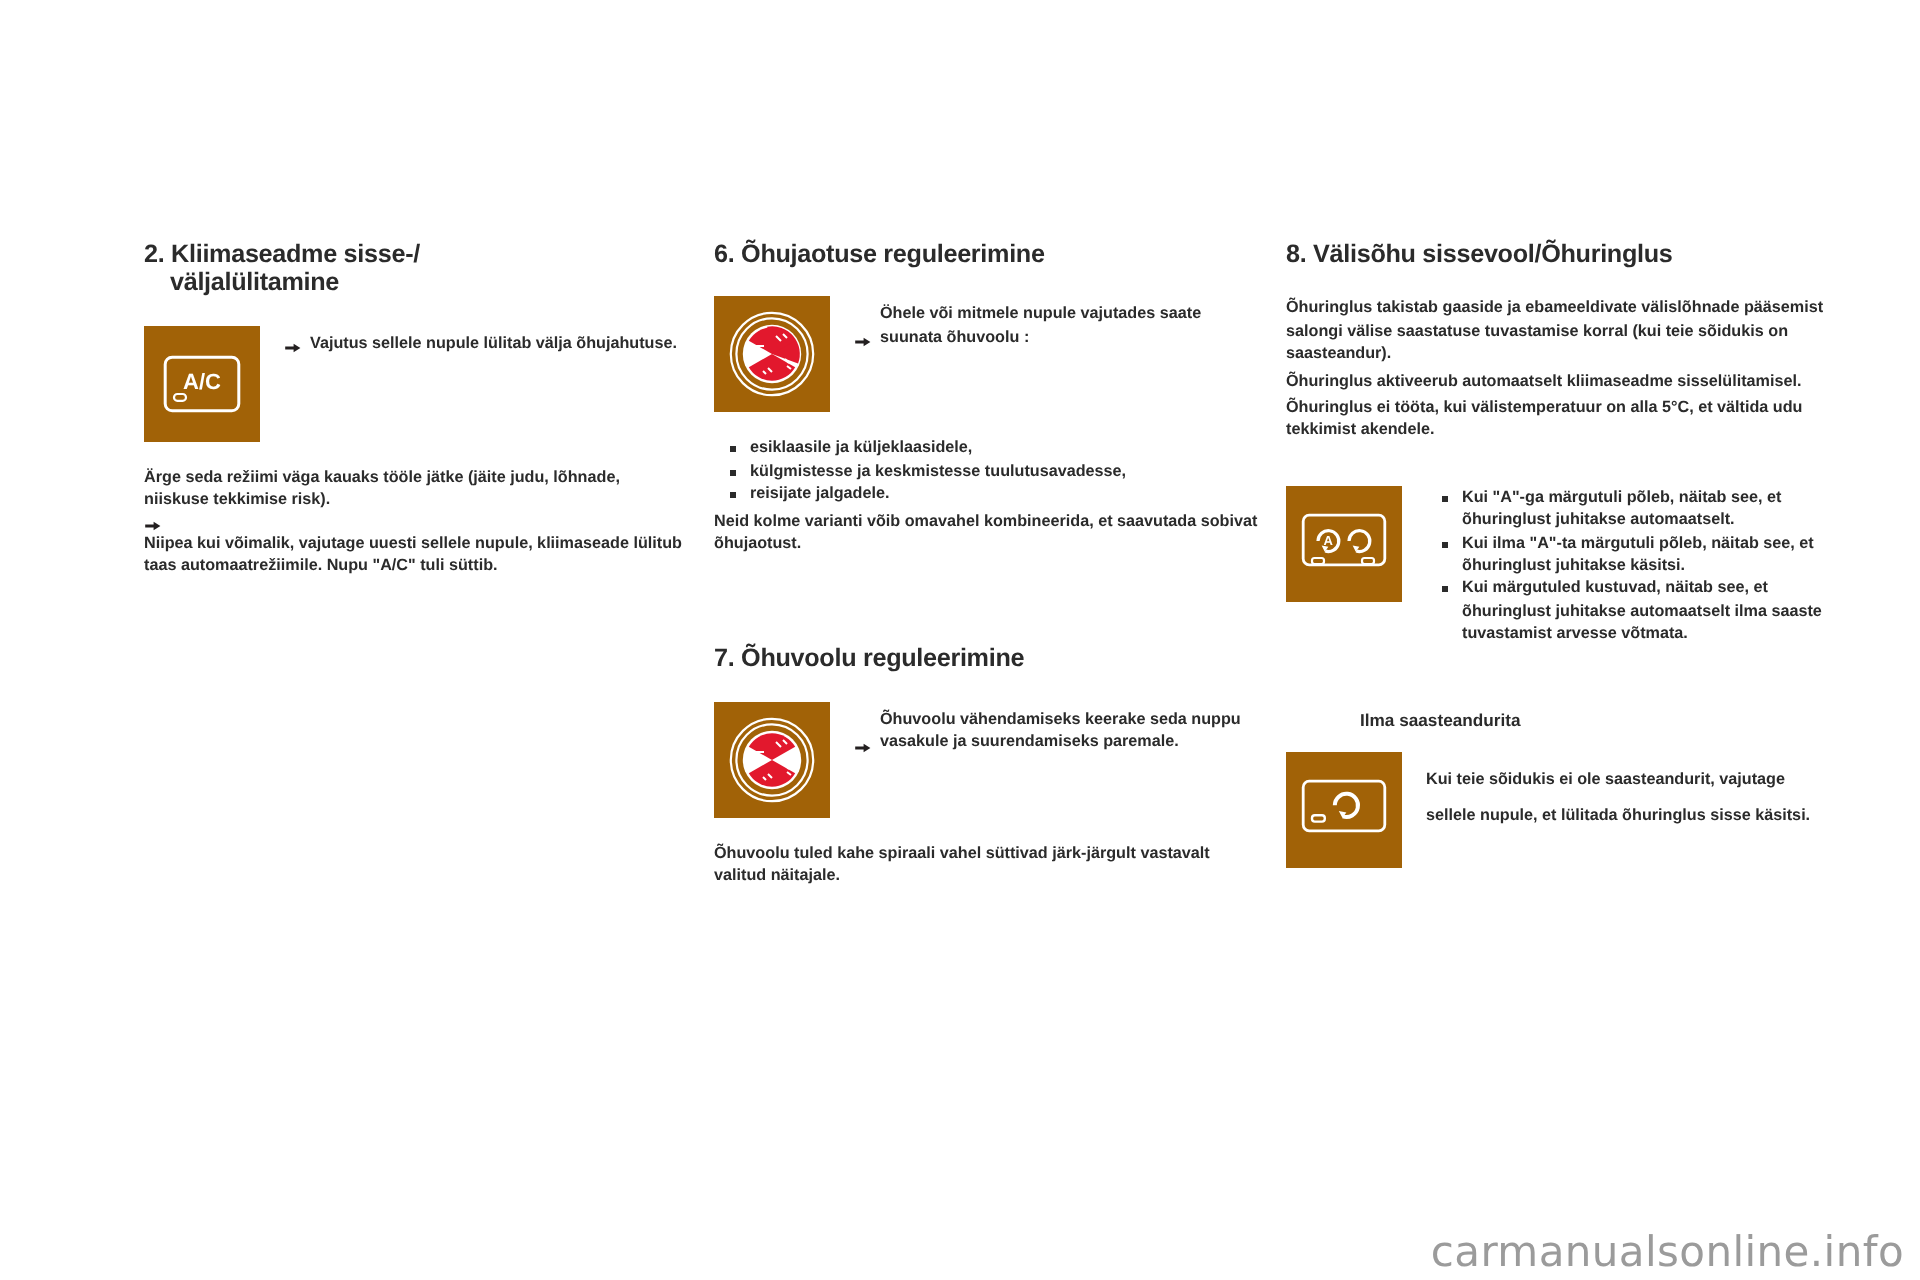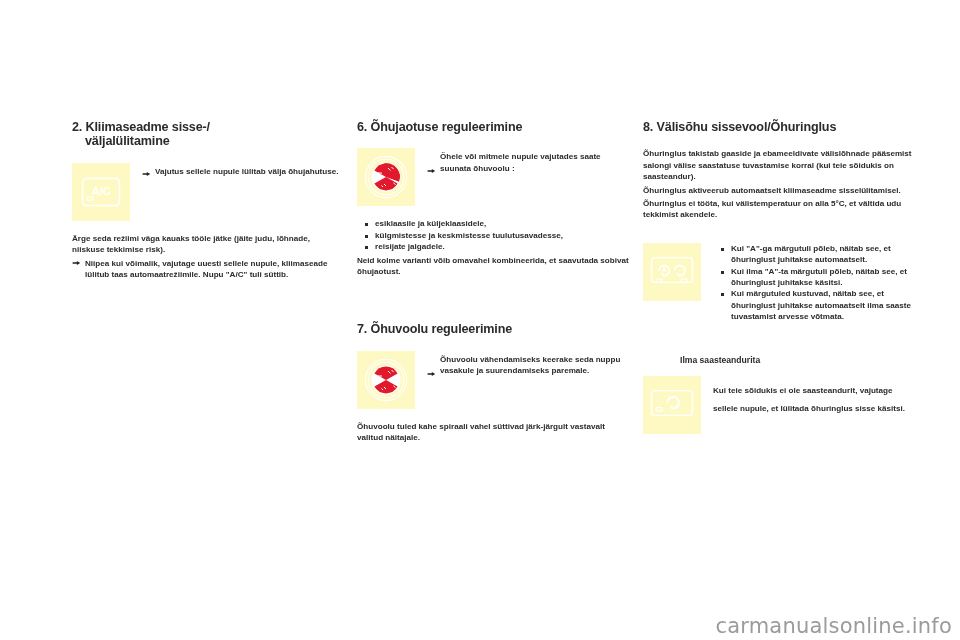--- a/index.html
+++ b/index.html
@@ -55,21 +55,21 @@
 
   
   .callout {
     display: flex;
     align-items: flex-start;
     margin-bottom: 12px;
   }
   .icon-box {
     width: 58px;
     height: 58px;
-    background: #fef9c3;
+    background: #a16207;
     flex: 0 0 58px;
     display: flex;
     align-items: center;
     justify-content: center;
   }
   .callout-body {
     margin-left: 12px;
     flex: 1 1 auto;
     padding-top: 3px;
   }
@@ -134,20 +134,21 @@
     margin: 0;
     padding: 0;
   }
   ul.hands > li {
     display: flex;
     align-items: flex-start;
     font-size: 8.1px;
     line-height: 11.4px;
     font-weight: bold;
     color: #2b2b2b;
+    flex-direction: column;
   }
   ul.hands > li > .txt { flex: 1 1 auto; }
 
   
   .icon-list {
     display: flex;
     align-items: flex-start;
   }
   .icon-list .list-body {
     margin-left: 12px;

